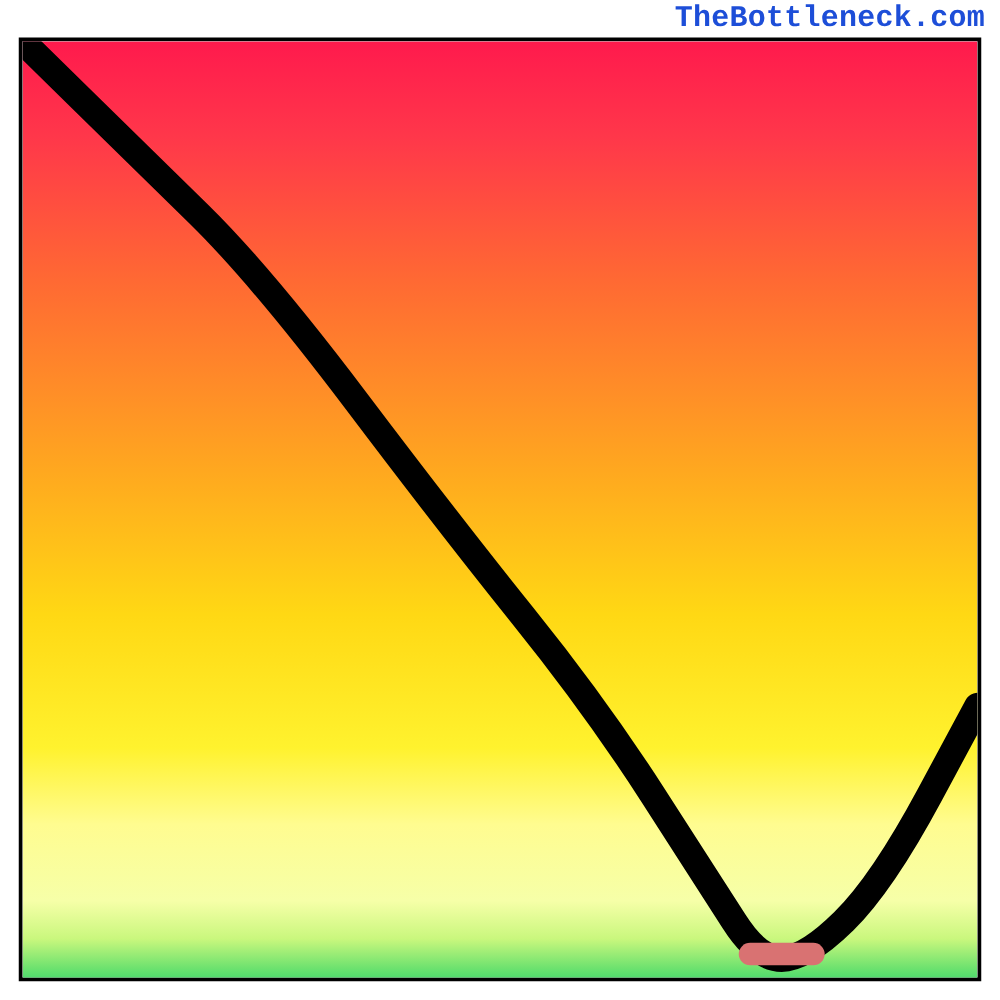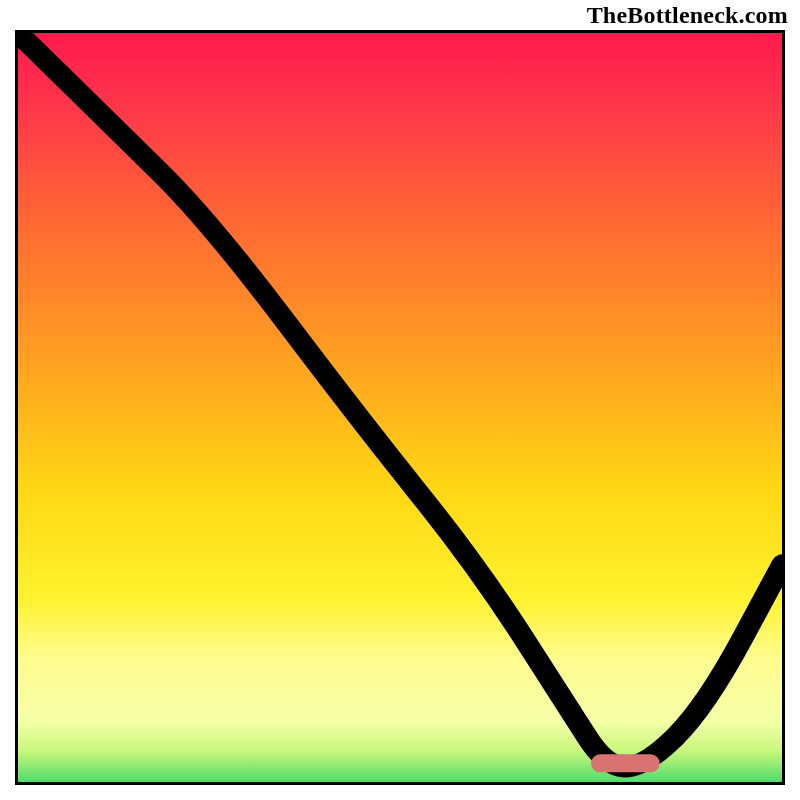--- a/index.html
+++ b/index.html
@@ -21,24 +21,24 @@
     overflow: hidden;
   }
   .gradient-bg {
     position: absolute;
     left: 0; top: 0; right: 0; bottom: 0;
   }
   .watermark {
     position: absolute;
     top: 2px;
     right: 12px;
-    font-family: Liberation Serif, serif;
+    font-family: Liberation Mono, monospace;
     font-size: 24px;
     font-weight: bold;
-    color: #000000;
+    color: #1d4ed8;
     letter-spacing: 0.2px;
   }
   .curve-svg {
     position: absolute;
     left: 0; top: 0;
     width: 100%;
     height: 100%;
   }
   .marker {
     fill: #d97272;

